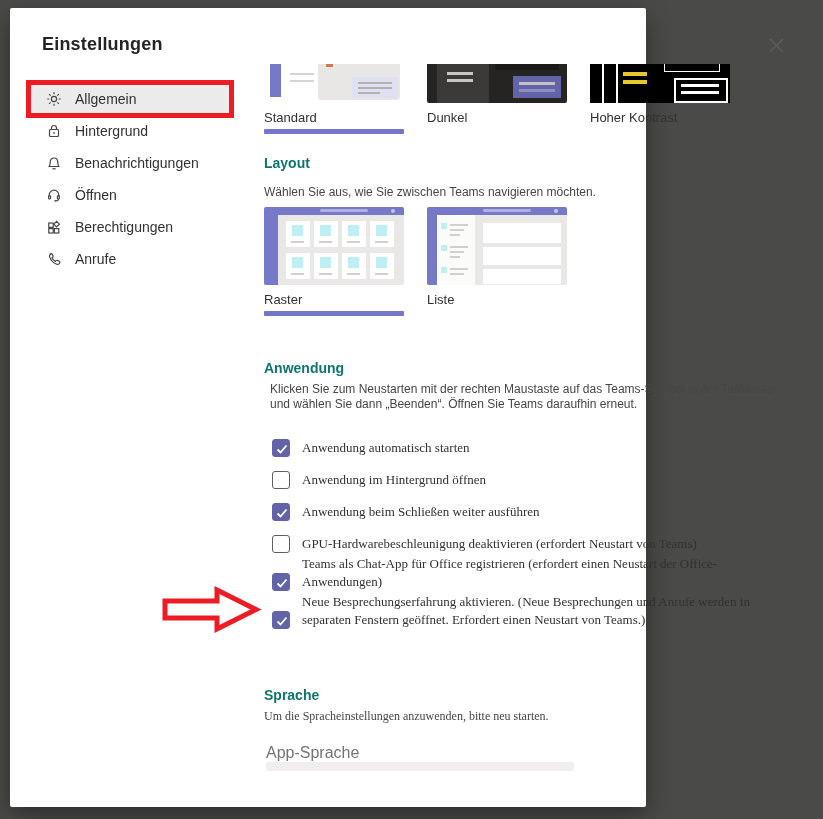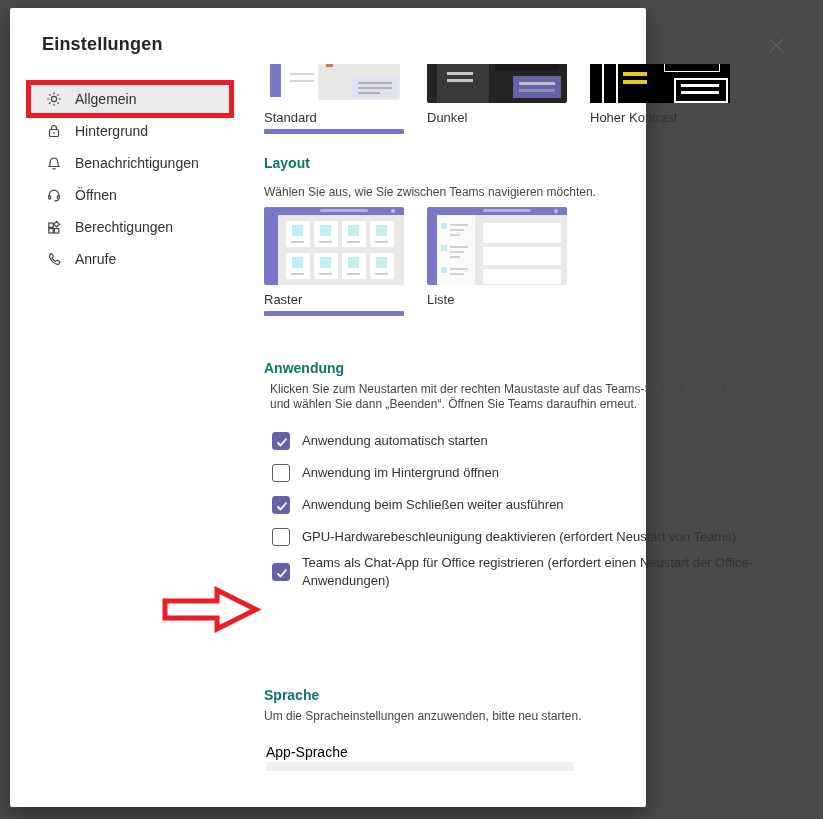--- a/index.html
+++ b/index.html
@@ -23,30 +23,30 @@
   .thumb-row{position:absolute;display:flex;gap:23px;}
   .thumb-option{width:140px;cursor:pointer;}
   .opt-label{margin-top:7px;font-size:13px;color:#323130;}
   .sel-underline{display:none;height:5px;margin-top:4px;background:#7477c9;border-radius:1px;}
   .thumb-option.checked .sel-underline{display:block;}
   .mini{position:relative;overflow:hidden;}
   .mini div{position:absolute;}
 
   
   .checkbox-list{position:absolute;left:262px;top:417px;}
-  .cbrow{display:flex;align-items:center;cursor:pointer;}
+  .cbrow{display:flex;align-items:flex-end;cursor:pointer;font-family:Liberation Serif, serif;}
   .h32{height:32px;} .h38{height:38px;} .h44{height:44px;}
   .checkbox{position:relative;width:18px;height:18px;box-sizing:border-box;border:1.5px solid #605e5c;border-radius:3px;background:#fff;flex:none;margin-right:12px;}
   .checkbox.checked{background:#6264a7;border-color:#6264a7;}
   .checkbox svg{display:none;position:absolute;left:1px;top:1px;}
   .checkbox.checked svg{display:block;}
   .cbtext{font-size:13px;line-height:18px;color:#323130;width:486px;}
 
   
-  .field-label{position:absolute;font-size:14px;color:#000000;}
+  .field-label{position:absolute;font-size:16px;color:#737373;}
   .select-bar{position:absolute;left:256px;top:754px;width:308px;height:9px;background:#f0efee;border-radius:2px;cursor:pointer;}
 
   .arrow-annot{position:absolute;left:150px;top:578px;z-index:5;pointer-events:none;}
 </style>
 </head>
 <body>
 
 <div class="stage">
   <div class="dialog">
 
@@ -256,25 +256,33 @@
         <span class="cbtext">GPU-Hardwarebeschleunigung deaktivieren (erfordert Neustart von Teams)</span>
       </label>
       <label class="cbrow h38">
         <span class="checkbox checked">
             <svg width="16" height="16" viewBox="0 0 16 16">
               <path d="M3.5 8.5 L6.5 11.5 L12.5 4.5" stroke="#fff" stroke-width="1.8" fill="none"></path>
             </svg>
           </span>
         <span class="cbtext">Teams als Chat-App für Office registrieren (erfordert einen Neustart der Office-Anwendungen)</span>
       </label>
+      <label class="cbrow h38">
+        <span class="checkbox checked">
+            <svg width="16" height="16" viewBox="0 0 16 16">
+              <path d="M3.5 8.5 L6.5 11.5 L12.5 4.5" stroke="#fff" stroke-width="1.8" fill="none"></path>
+            </svg>
+          </span>
+        <span class="cbtext">Neue Besprechungserfahrung aktivieren. (Neue Besprechungen und Anrufe werden in separaten Fenstern geöffnet. Erfordert einen Neustart von Teams.)</span>
+      </label>
     </div>
 
     <svg class="arrow-annot" width="102" height="48" viewBox="0 0 102 48">
       <polygon points="5,15 57,15 57,4 96,23.5 57,43 57,32 5,32" fill="#ffffff" stroke="#ed1c24" stroke-width="5" stroke-linejoin="miter"></polygon>
     </svg>
 
     <div class="sec-title" style="left:254px;top:679px;">Sprache</div>
-    <div class="sec-desc" style="left:254px;top:701px;">Um die Spracheinstellungen anzuwenden, bitte neu starten.</div>
+    <div class="sec-desc" style="left:254px;top:701px;font-family:Liberation Serif, serif;">Um die Spracheinstellungen anzuwenden, bitte neu starten.</div>
     <div class="field-label" style="left:256px;top:736px;">App-Sprache</div>
     <div class="select-bar"></div>
 
   </div>
 </div>
 
 </body></html>

